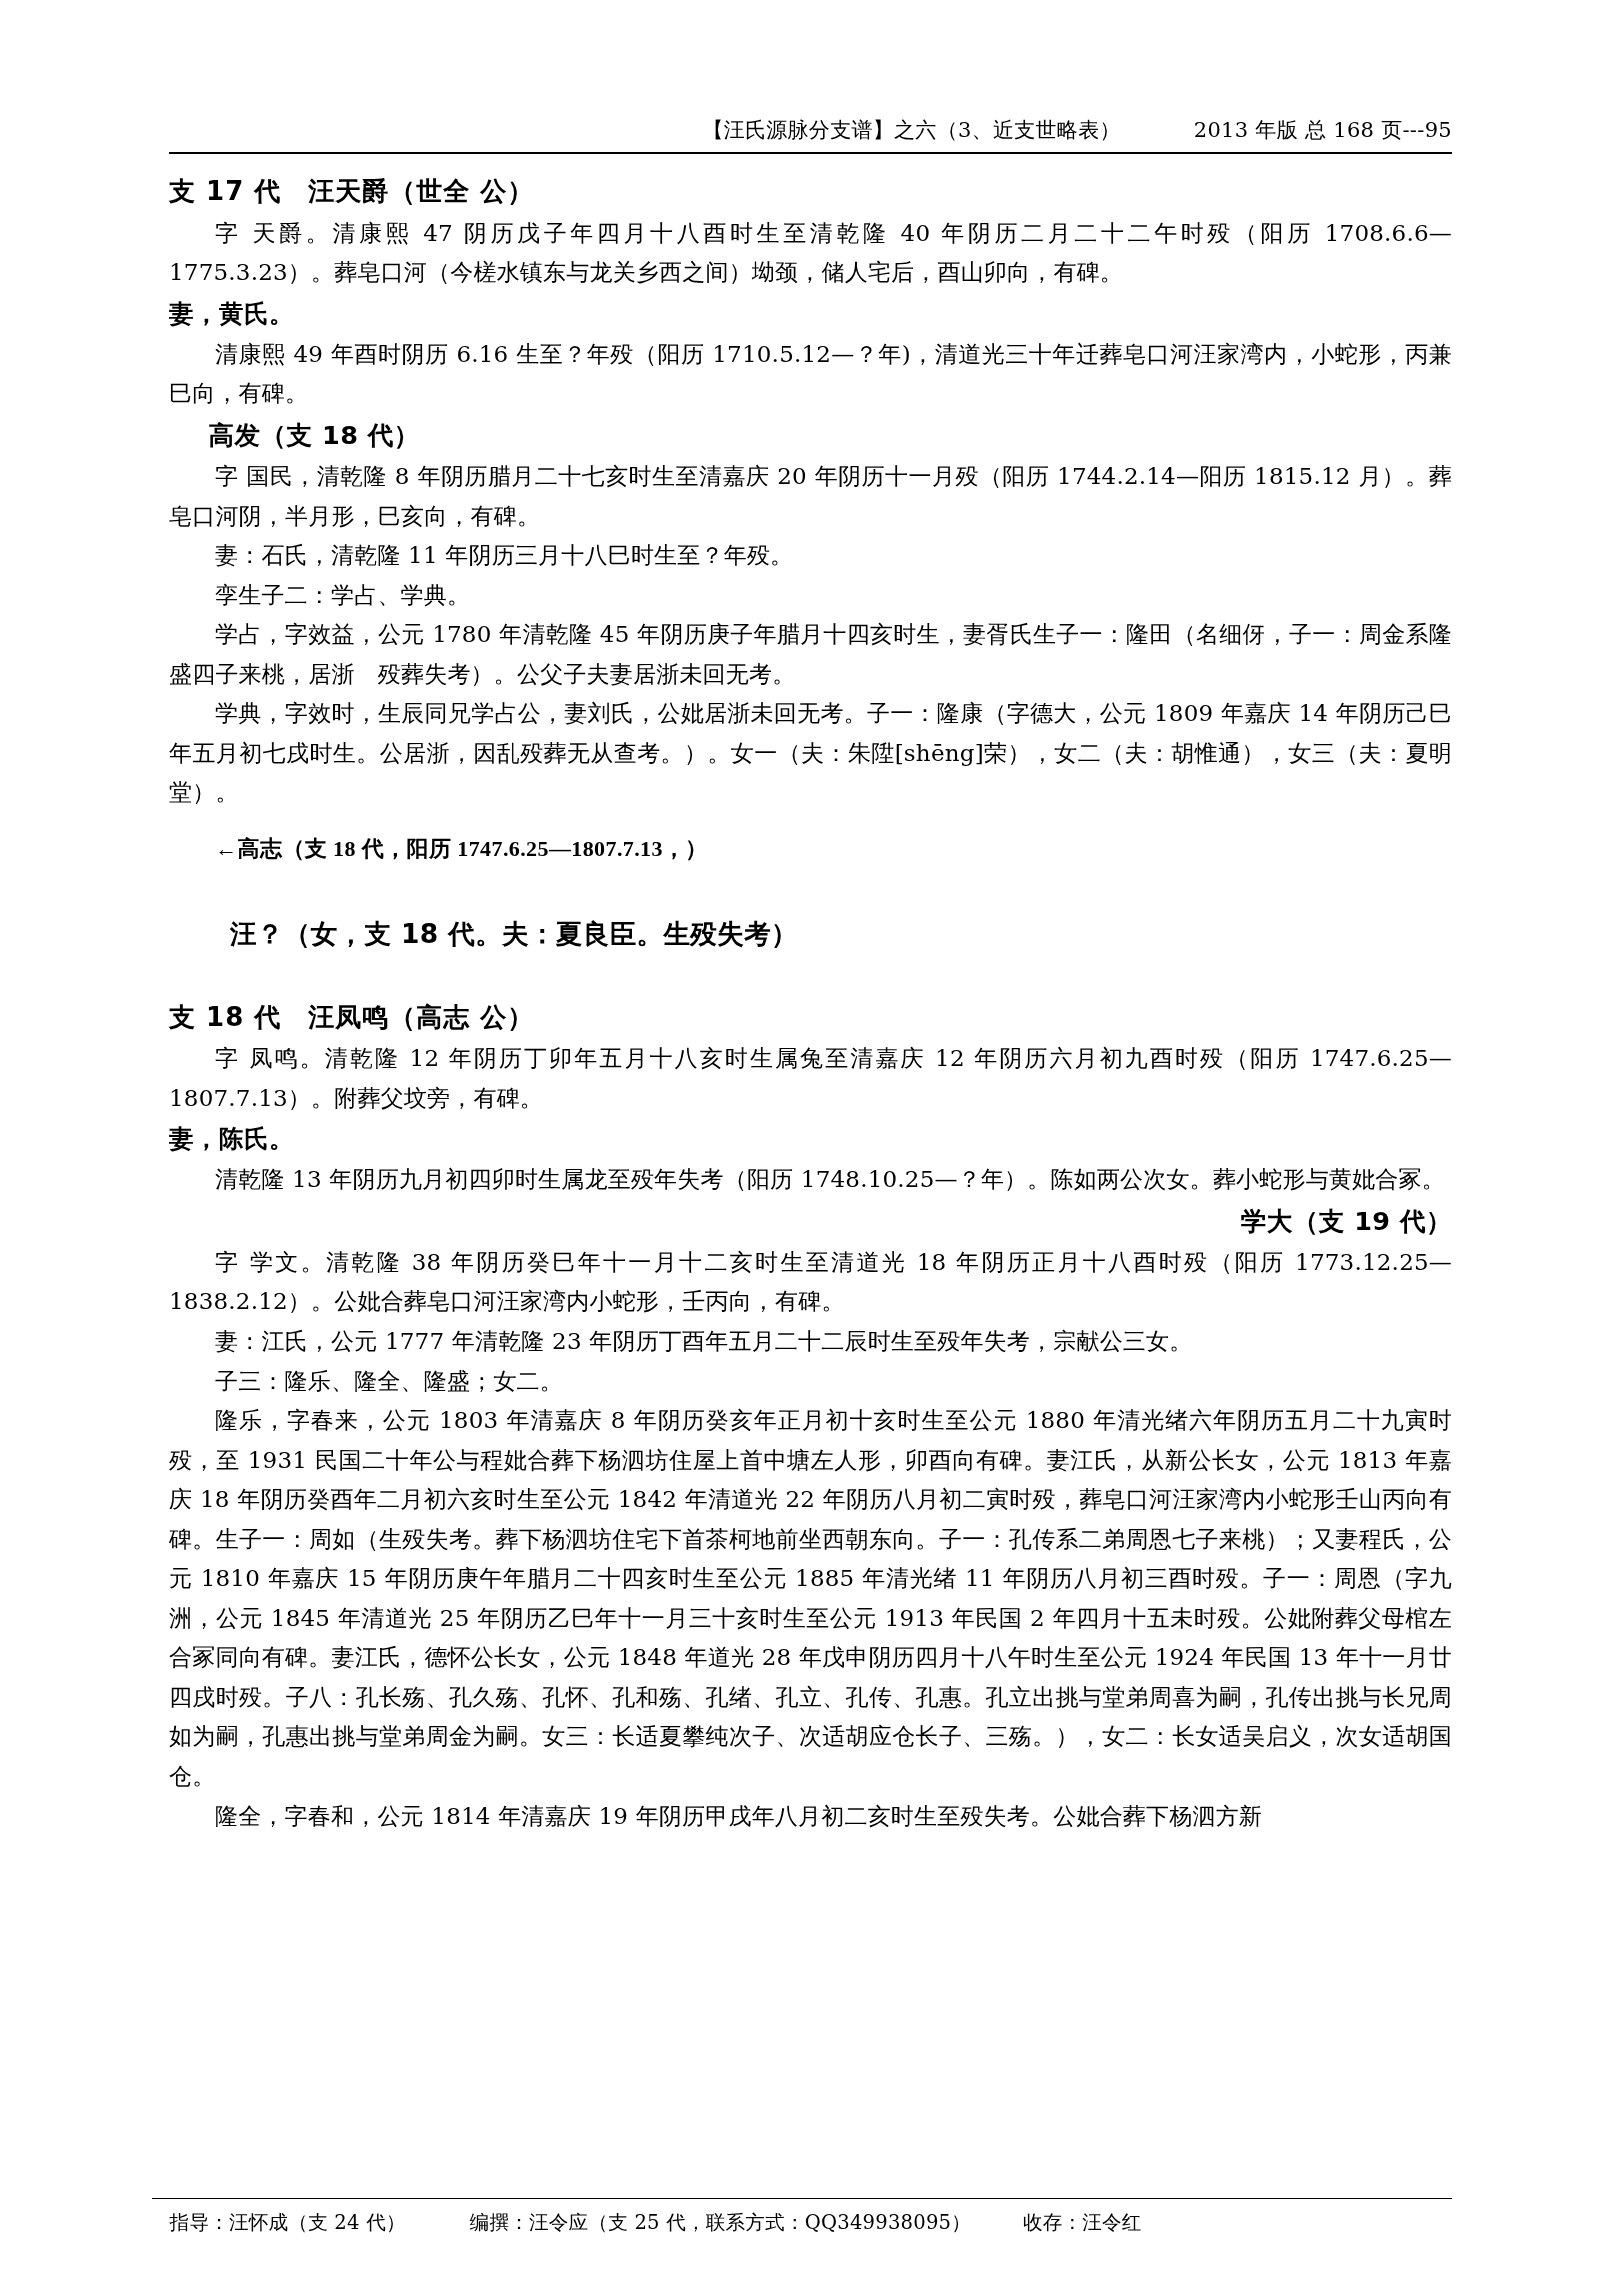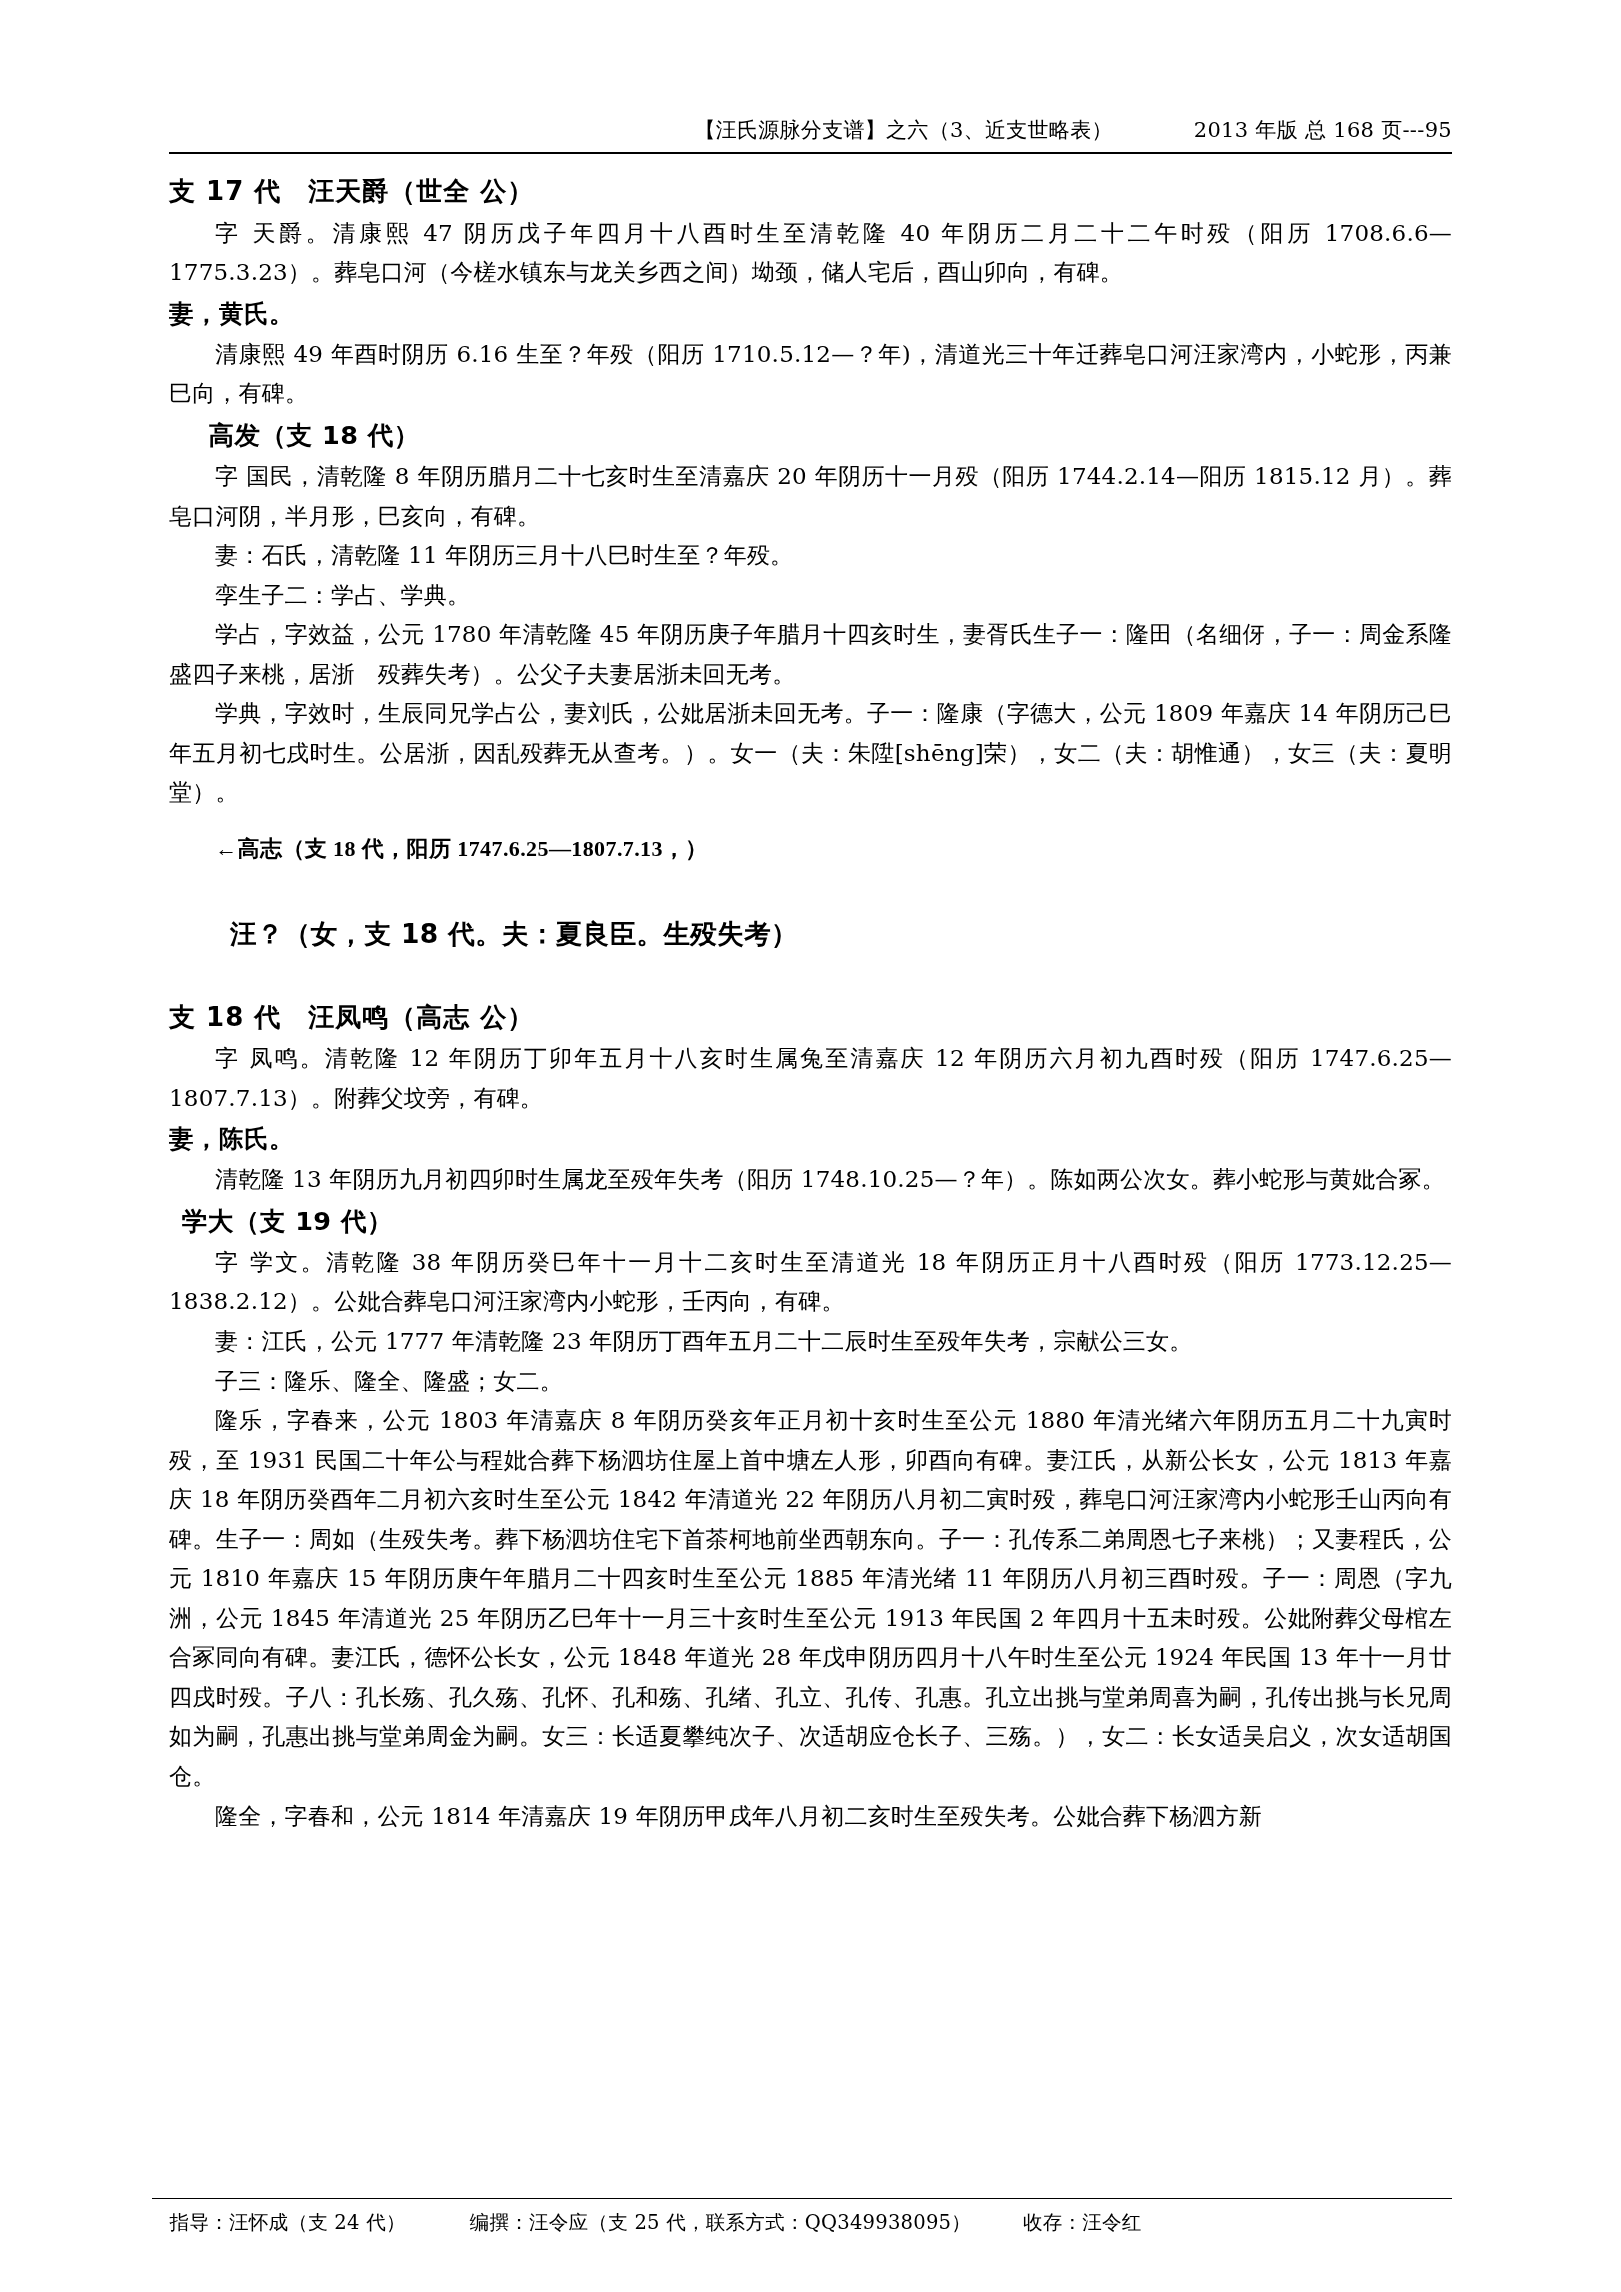--- a/index.html
+++ b/index.html
@@ -19,21 +19,20 @@
   }
 
   
   .runhead {
     display: flex;
     align-items: flex-start;
     justify-content: flex-end;
     font-size: 21px;
     letter-spacing: 0.3px;
     padding-bottom: 7.8px;
-    gap: 8px;
   }
   .runhead .rh-title {
     margin-right: 73px;
     white-space: nowrap;
   }
   .runhead .rh-page {
     white-space: nowrap;
   }
   .rule-top {
     border-bottom: 2.2px solid #000;
@@ -76,21 +75,21 @@
   
   p.sub-person {
     font-family: "DejaVu Sans", "Liberation Sans", sans-serif;
     font-weight: bold;
     font-size: 25.5px;
     line-height: 1.7;
     margin: 0;
     text-indent: 1.55em;
     letter-spacing: 0.5px;
   }
-  p.sub-person.flush { text-indent: 0.5em; }
+  p.sub-person.flush { text-indent: 0.5em; text-align: right; }
 
   
   p.pointer {
     font-family: Liberation Serif, serif;
     font-weight: bold;
     font-size: 22px;
     line-height: 1.7;
     margin: 17.6px 0 0 0;
     text-indent: 2.1em;
     letter-spacing: 0.4px;

